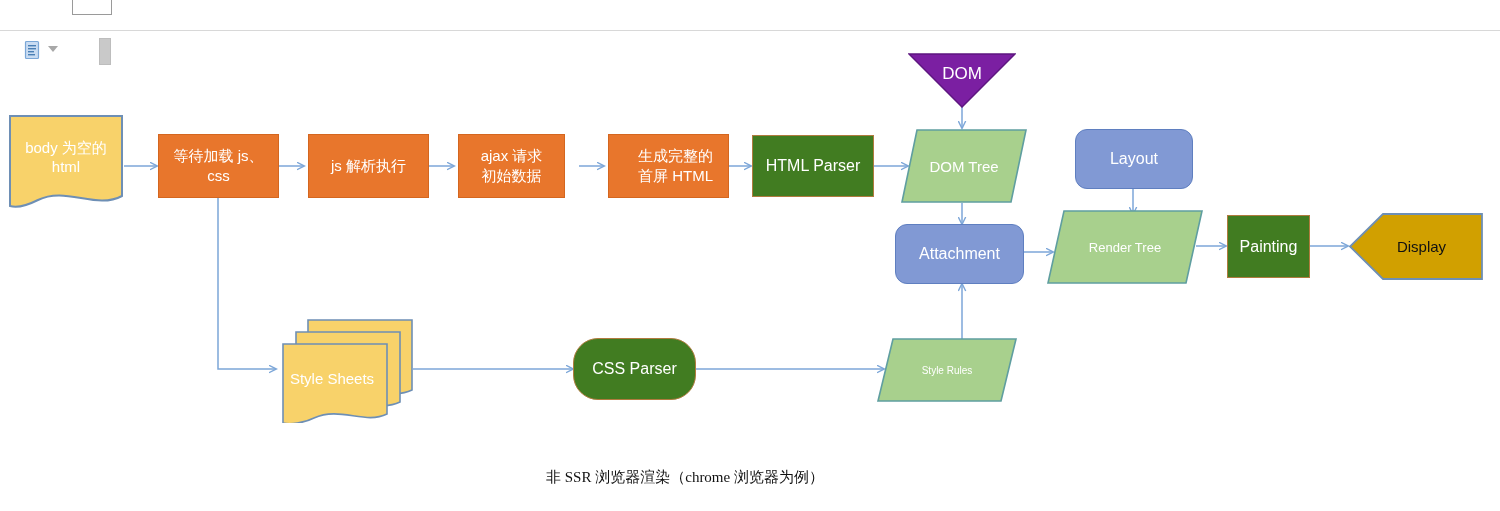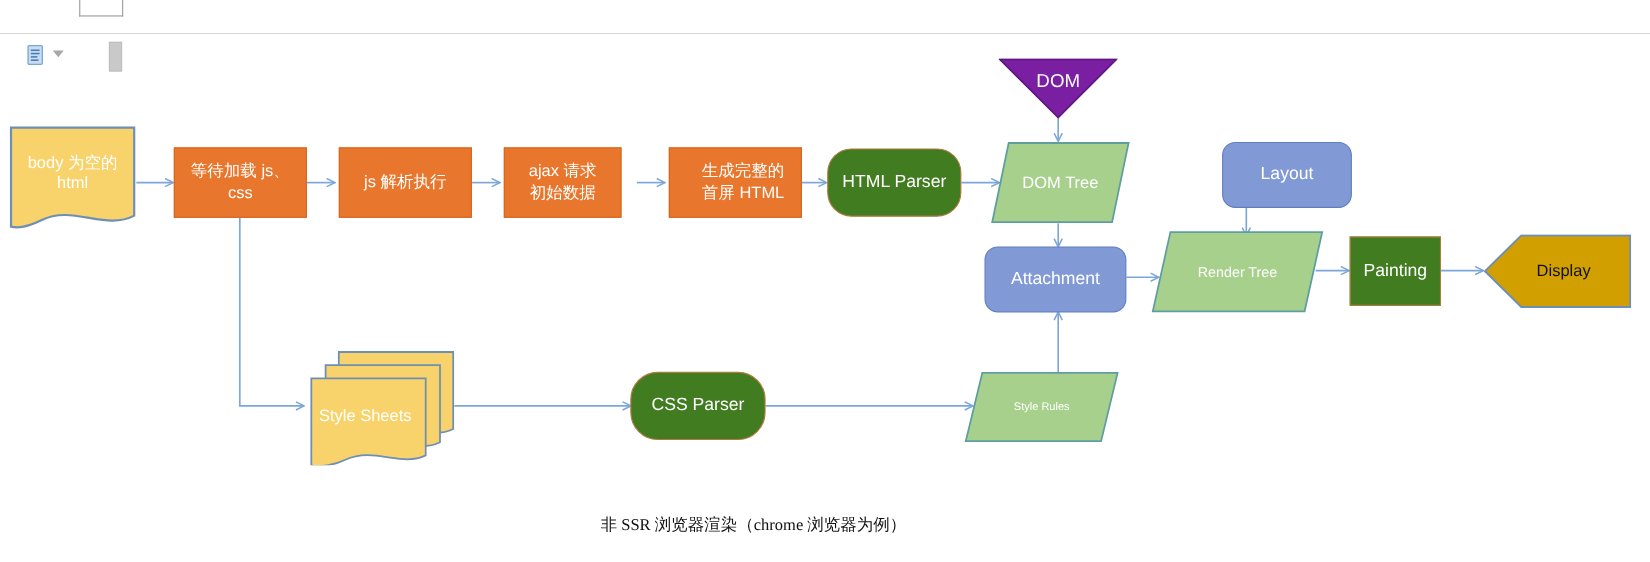--- a/index.html
+++ b/index.html
@@ -215,21 +215,21 @@
   <div class="node rect-orange" style="left:458px; top:134px; width:107px; height:64px;">
     <span class="lbl">ajax 请求
 初始数据</span>
   </div>
 
   <div class="node rect-orange" style="left:608px; top:134px; width:121px; height:64px;padding-left:14px;">
     <span class="lbl">生成完整的
 首屏 HTML</span>
   </div>
 
-  <div class="node rect-green" style="left:752px; top:135px; width:122px; height:62px;border-radius:22px;">
+  <div class="node rect-green" style="left:752px; top:135px; width:122px; height:62px;">
     <span class="lbl">HTML Parser</span>
   </div>
 
   <div class="svgshape" style="left:908px; top:53px; width:108px; height:55px;">
     <svg width="108" height="55" viewBox="0 0 108 55">
       <path d="M1,1 L107,1 L54,54 Z" fill="#7B1FA2" stroke="#5E1680" stroke-width="1.5"></path>
     </svg>
   </div>
   <div class="svglabel" style="left:908px; top:58px; width:108px; height:32px; font-size:17px;">
     <span class="lbl">DOM</span>
@@ -241,21 +241,21 @@
     </svg>
   </div>
   <div class="svglabel" style="left:900px; top:128px; width:128px; height:76px; font-size:15px;">
     <span class="lbl">DOM Tree</span>
   </div>
 
   <div class="node round-blue" style="left:895px; top:224px; width:129px; height:60px;">
     <span class="lbl">Attachment</span>
   </div>
 
-  <div class="node round-blue" style="left:1075px; top:129px; width:118px; height:60px;margin-left:36px;">
+  <div class="node round-blue" style="left:1075px; top:129px; width:118px; height:60px;">
     <span class="lbl">Layout</span>
   </div>
 
   <div class="svgshape" style="left:1046px; top:209px; width:158px; height:76px;">
     <svg width="158" height="76" viewBox="0 0 158 76">
       <path d="M18,2 L156,2 L140,74 L2,74 Z" fill="#A8D08D" stroke="#5F9EA0" stroke-width="1.6"></path>
     </svg>
   </div>
   <div class="svglabel" style="left:1046px; top:209px; width:158px; height:76px; font-size:13px;">
     <span class="lbl">Render Tree</span>

